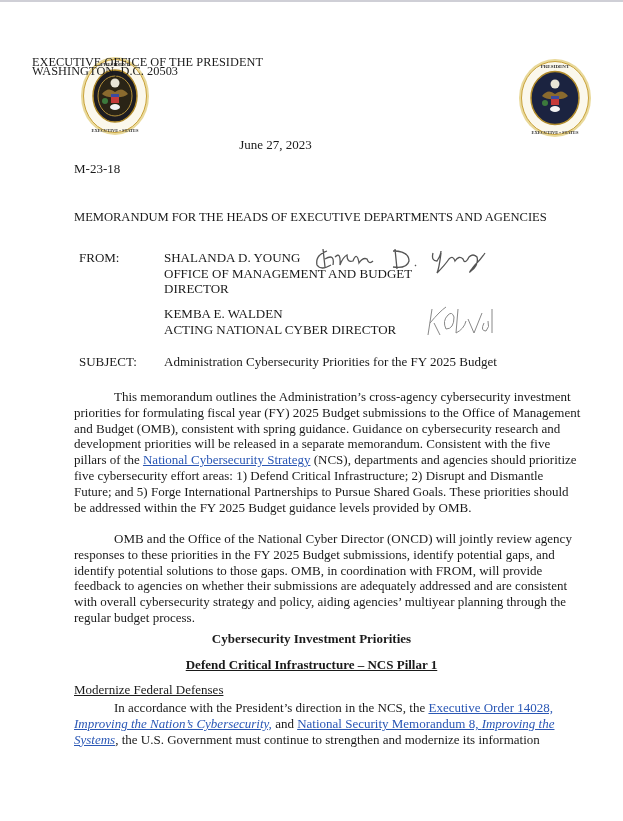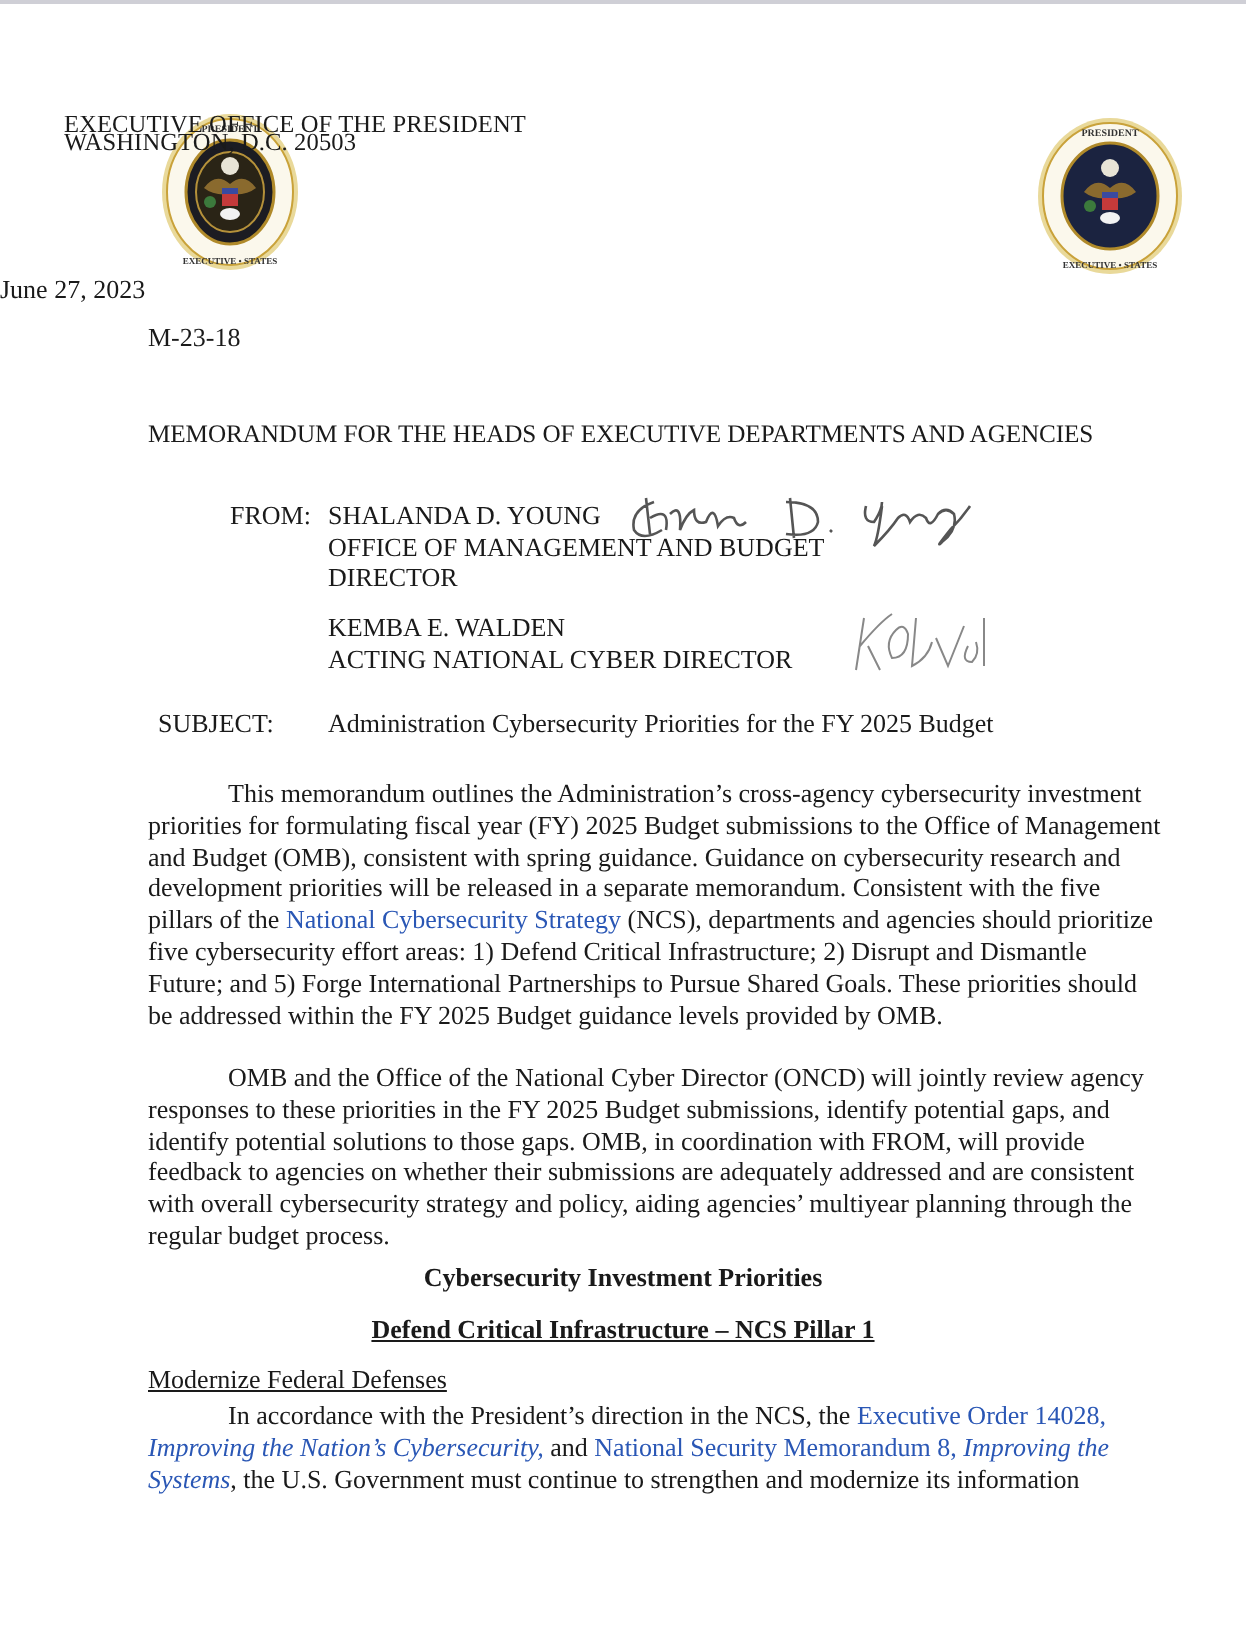--- a/index.html
+++ b/index.html
@@ -9,40 +9,40 @@
       position: relative;
     }
     .topbar { position: absolute; left: 0; top: 0; width: 623px; height: 2px; background: #cfcfd6; }
     .seal { position: absolute; width: 70px; height: 80px; }
     .seal svg { width: 100%; height: 100%; display: block; }
     .seal-left { left: 80px; top: 56px; }
     .seal-right { left: 517px; top: 58px; width: 76px; height: 80px; }
     .hdr { position: absolute; left: 0; width: 495px; text-align: left; font-size: 12.3px; line-height: 15px; letter-spacing: 0.05px; padding-left: 32px; }
     .hdr1 { top: 55px; }
     .hdr2 { top: 64px; }
-    .date { position: absolute; top: 137px; left: 0; width: 551px; font-size: 13px; }
+    .date { position: absolute; top: 137px; left: 0; width: 551px; text-align: center; font-size: 13px; }
     .memo-id { position: absolute; top: 161px; left: 74px; font-size: 13px; }
     .memo-for { position: absolute; top: 210px; left: 74px; font-size: 12.6px; letter-spacing: -0.05px; }
     .lbl { position: absolute; left: 79px; font-size: 13px; }
-    .from-lbl { top: 250px; margin-left: 36px; }
+    .from-lbl { top: 250px; }
     .subj-lbl { top: 354px; }
     .fromblock { position: absolute; left: 164px; font-size: 13px; line-height: 15.5px; }
     .from1 { top: 250px; }
     .from2 { top: 306px; }
     .subj { position: absolute; left: 164px; top: 354px; font-size: 13px; }
     .sig { position: absolute; }
     .sig svg { display: block; }
     .sig1 { left: 313px; top: 243px; }
     .sig2 { left: 424px; top: 303px; }
     .para { position: absolute; left: 74px; width: 508px; font-size: 13px; line-height: 15.8px; text-align: left; }
     .p1 { top: 389px; }
     .p2 { top: 552px; }
     .indent { padding-left: 40px; }
     .line { display: block; white-space: nowrap; }
-    a, .link { color: #2a57b5; }
+    a, .link { color: #2a57b5; text-decoration: underline; }
     .h-center { position: absolute; left: 0; width: 623px; text-align: center; font-weight: bold; font-size: 13px; }
     .h1 { top: 631px; }
     .h2 { top: 657px; text-decoration: underline; }
     .h3 { position: absolute; left: 74px; top: 682px; font-size: 13px; text-decoration: underline; }
     .p3 { top: 700px; }
     em { font-style: italic; }
   </style>
 </head>
 <body>
 

